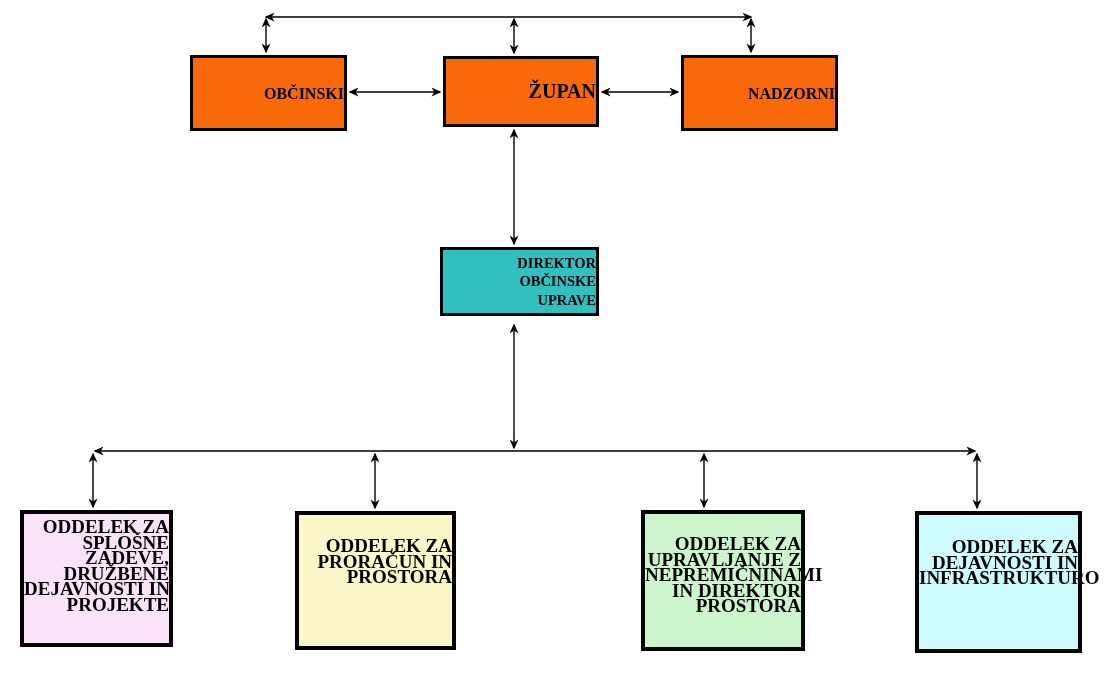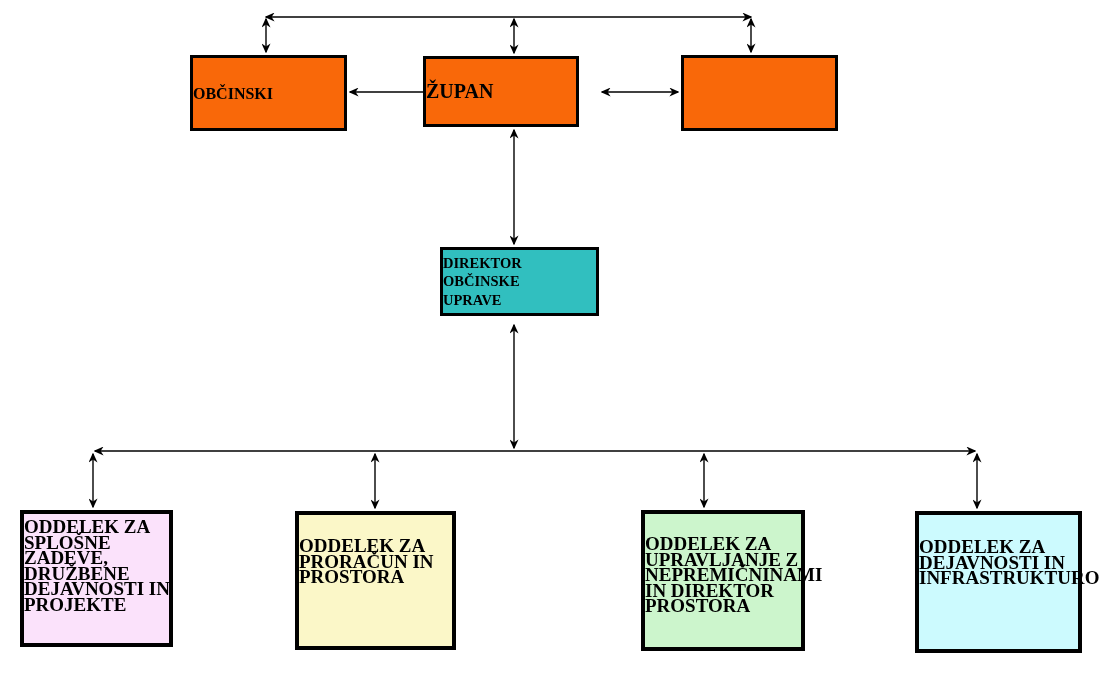--- a/index.html
+++ b/index.html
@@ -24,32 +24,32 @@
   .connectors line {
     stroke: #000000;
     stroke-width: 1.4;
   }
   .node {
     position: absolute;
     box-sizing: border-box;
     border: 3px solid #000000;
     color: #000000;
     font-weight: bold;
-    text-align: left;
+    text-align: right;
     display: flex;
     align-items: center;
     justify-content: center;
   }
   .node .label { width: 100%; }
   .line { display: block; white-space: nowrap; }
 
   
   .node-top { font-size: 16px; line-height: 21px; }
   #node-obcinski-svet  { left: 190px; top: 55px;  width: 157px; height: 76px; }
-  #node-zupan          { left: 423px; top: 56px;  width: 156px; height: 71px; font-size: 20px; }
+  #node-zupan          { left: 443px; top: 56px;  width: 156px; height: 71px; font-size: 20px; }
   #node-nadzorni-odbor { left: 681px; top: 55px;  width: 157px; height: 76px; }
 
   
   #node-direktor { left: 440px; top: 247px; width: 159px; height: 69px;
                    font-size: 14.5px; line-height: 18.5px; }
 
   
   .node-dept {
     font-size: 19px;
     line-height: 15.5px;
@@ -99,20 +99,21 @@
   </div>
 
   <div class="node node-top" id="node-zupan" style="background-color: rgb(249, 104, 9);">
     <div class="label">
       <span class="line">ŽUPAN</span>
     </div>
   </div>
 
   <div class="node node-top" id="node-nadzorni-odbor" style="background-color: rgb(249, 104, 9);">
     <div class="label">
+      <span class="line">NADZORNI</span>
     </div>
   </div>
 
   <div class="node" id="node-direktor" style="background-color: rgb(49, 191, 191);">
     <div class="label">
       <span class="line">DIREKTOR</span>
       <span class="line">OBČINSKE</span>
       <span class="line">UPRAVE</span>
     </div>
   </div>

